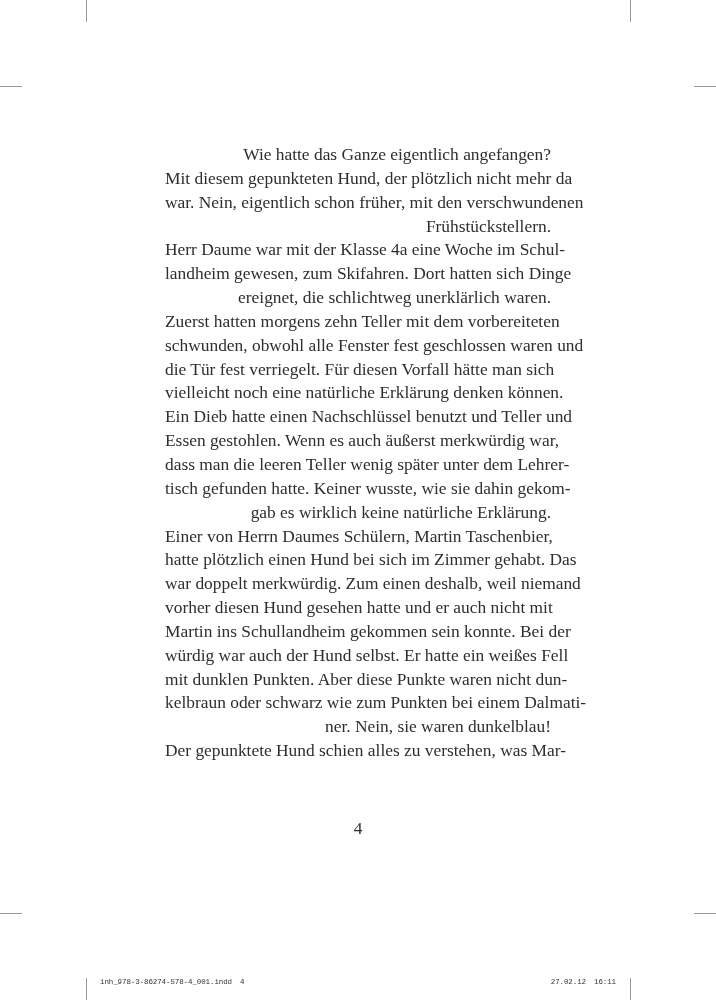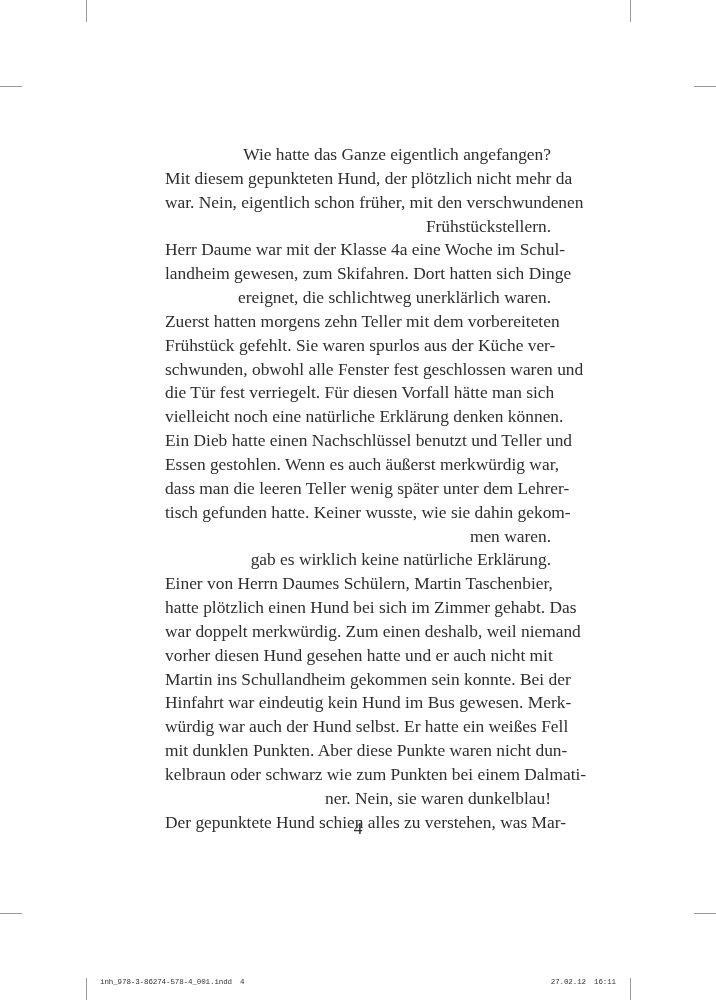--- a/index.html
+++ b/index.html
@@ -77,36 +77,33 @@
 
 <div class="text-block" id="text-block">
     <span class="line left">Wie hatte das Ganze eigentlich angefangen?</span>
     <span class="line justify">Mit diesem gepunkteten Hund, der plötzlich nicht mehr da</span>
     <span class="line justify">war. Nein, eigentlich schon früher, mit den verschwundenen</span>
     <span class="line left">Frühstückstellern.</span>
     <span class="line justify">Herr Daume war mit der Klasse 4a eine Woche im Schul-</span>
     <span class="line justify">landheim gewesen, zum Skifahren. Dort hatten sich Dinge</span>
     <span class="line left">ereignet, die schlichtweg unerklärlich waren.</span>
     <span class="line justify">Zuerst hatten morgens zehn Teller mit dem vorbereiteten</span>
-    <span class="line justify">Frühstück gefehlt. Sie waren spurlos aus der Küche ver-</span>
     <span class="line justify">schwunden, obwohl alle Fenster fest geschlossen waren und</span>
     <span class="line justify">die Tür fest verriegelt. Für diesen Vorfall hätte man sich</span>
     <span class="line justify">vielleicht noch eine natürliche Erklärung denken können.</span>
     <span class="line justify">Ein Dieb hatte einen Nachschlüssel benutzt und Teller und</span>
     <span class="line justify">Essen gestohlen. Wenn es auch äußerst merkwürdig war,</span>
     <span class="line justify">dass man die leeren Teller wenig später unter dem Lehrer-</span>
     <span class="line justify">tisch gefunden hatte. Keiner wusste, wie sie dahin gekom-</span>
-    <span class="line left">men waren.</span>
     <span class="line left">gab es wirklich keine natürliche Erklärung.</span>
     <span class="line justify">Einer von Herrn Daumes Schülern, Martin Taschenbier,</span>
     <span class="line justify">hatte plötzlich einen Hund bei sich im Zimmer gehabt. Das</span>
     <span class="line justify">war doppelt merkwürdig. Zum einen deshalb, weil niemand</span>
     <span class="line justify">vorher diesen Hund gesehen hatte und er auch nicht mit</span>
     <span class="line justify">Martin ins Schullandheim gekommen sein konnte. Bei der</span>
-    <span class="line justify">Hinfahrt war eindeutig kein Hund im Bus gewesen. Merk-</span>
     <span class="line justify">würdig war auch der Hund selbst. Er hatte ein weißes Fell</span>
     <span class="line justify">mit dunklen Punkten. Aber diese Punkte waren nicht dun-</span>
     <span class="line justify">kelbraun oder schwarz wie zum Punkten bei einem Dalmati-</span>
     <span class="line left">ner. Nein, sie waren dunkelblau!</span>
     <span class="line justify">Der gepunktete Hund schien alles zu verstehen, was Mar-</span>
   </div>
 
 <div class="page-number">4</div>
 
 <div class="slug left">

